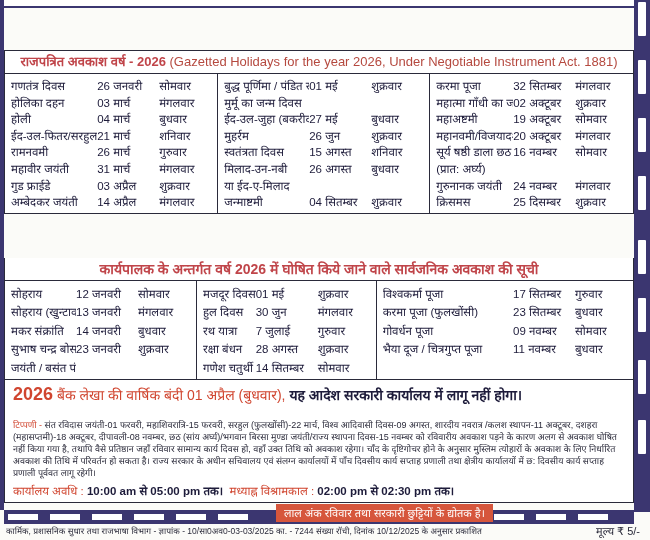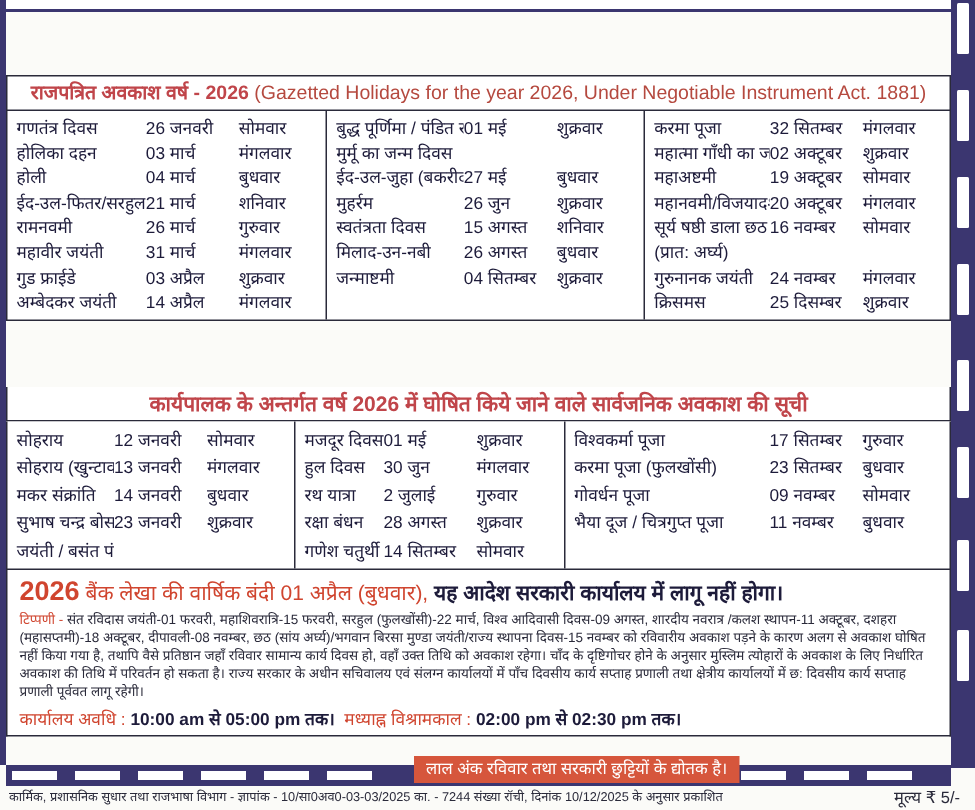--- a/index.html
+++ b/index.html
@@ -28,21 +28,21 @@
   .row .name { flex:1; overflow:hidden; }
   .row .date { width:62px; }
   .row .day { width:52px; text-align:left; }
   .sec2 .row { line-height:18.5px; }
   .bank {
     border:1.5px solid #2a2a3a; border-top:none; background:#fff; padding:4px 8px 4px 8px;
   }
   .bank-line { font-size:14px; font-weight:bold; white-space:nowrap; }
   .bank-line .yr { color:#d0452f; font-size:18px;margin-top:27px; }
   .bank-line .red { color:#d0452f; font-weight:normal; }
-  .note { font-size:9px; line-height:12px; color:#2a2a3a; margin-top:2px; }
+  .note { font-size:9px; line-height:12px; color:#2a2a3a; margin-top:14px; }
   .note .label { color:#d0452f; }
   .hours { font-size:11.5px; margin-top:4px; white-space:nowrap; }
   .hours .lbl { color:#d0452f; }
   .hours b { color:#1d1b3a; }
   .dash-strip { position:absolute; left:4px; top:510px; width:630px; height:14px; background:#3b3670; }
   .dash { position:absolute; top:4px; width:30px; height:6px; background:#fff; }
   .legend {
     position:absolute; left:276px; top:504px; height:18px; padding:0 8px;
     background:#d6563c; color:#fff; font-size:11px; line-height:18px; white-space:nowrap;
   }
@@ -138,20 +138,21 @@
           <span class="name">स्वतंत्रता दिवस</span>
           <span class="date">15 अगस्त</span>
           <span class="day">शनिवार</span>
         </div>
         <div class="row">
           <span class="name">मिलाद-उन-नबी</span>
           <span class="date">26 अगस्त</span>
           <span class="day">बुधवार</span>
         </div>
         <div class="row">
+          <span class="name">या ईद-ए-मिलाद</span>
           <span class="date"></span>
           <span class="day"></span>
         </div>
         <div class="row">
           <span class="name">जन्माष्टमी</span>
           <span class="date">04 सितम्बर</span>
           <span class="day">शुक्रवार</span>
         </div>
       </div>
     <div class="col" style="width:203px" id="g2">
@@ -235,21 +236,21 @@
           <span class="date">01 मई</span>
           <span class="day">शुक्रवार</span>
         </div>
         <div class="row">
           <span class="name">हुल दिवस</span>
           <span class="date">30 जुन</span>
           <span class="day">मंगलवार</span>
         </div>
         <div class="row">
           <span class="name">रथ यात्रा</span>
-          <span class="date">2 जुलाई</span>
+          <span class="date">7 जुलाई</span>
           <span class="day">गुरुवार</span>
         </div>
         <div class="row">
           <span class="name">रक्षा बंधन</span>
           <span class="date">28 अगस्त</span>
           <span class="day">शुक्रवार</span>
         </div>
         <div class="row">
           <span class="name">गणेश चतुर्थी</span>
           <span class="date">14 सितम्बर</span>

